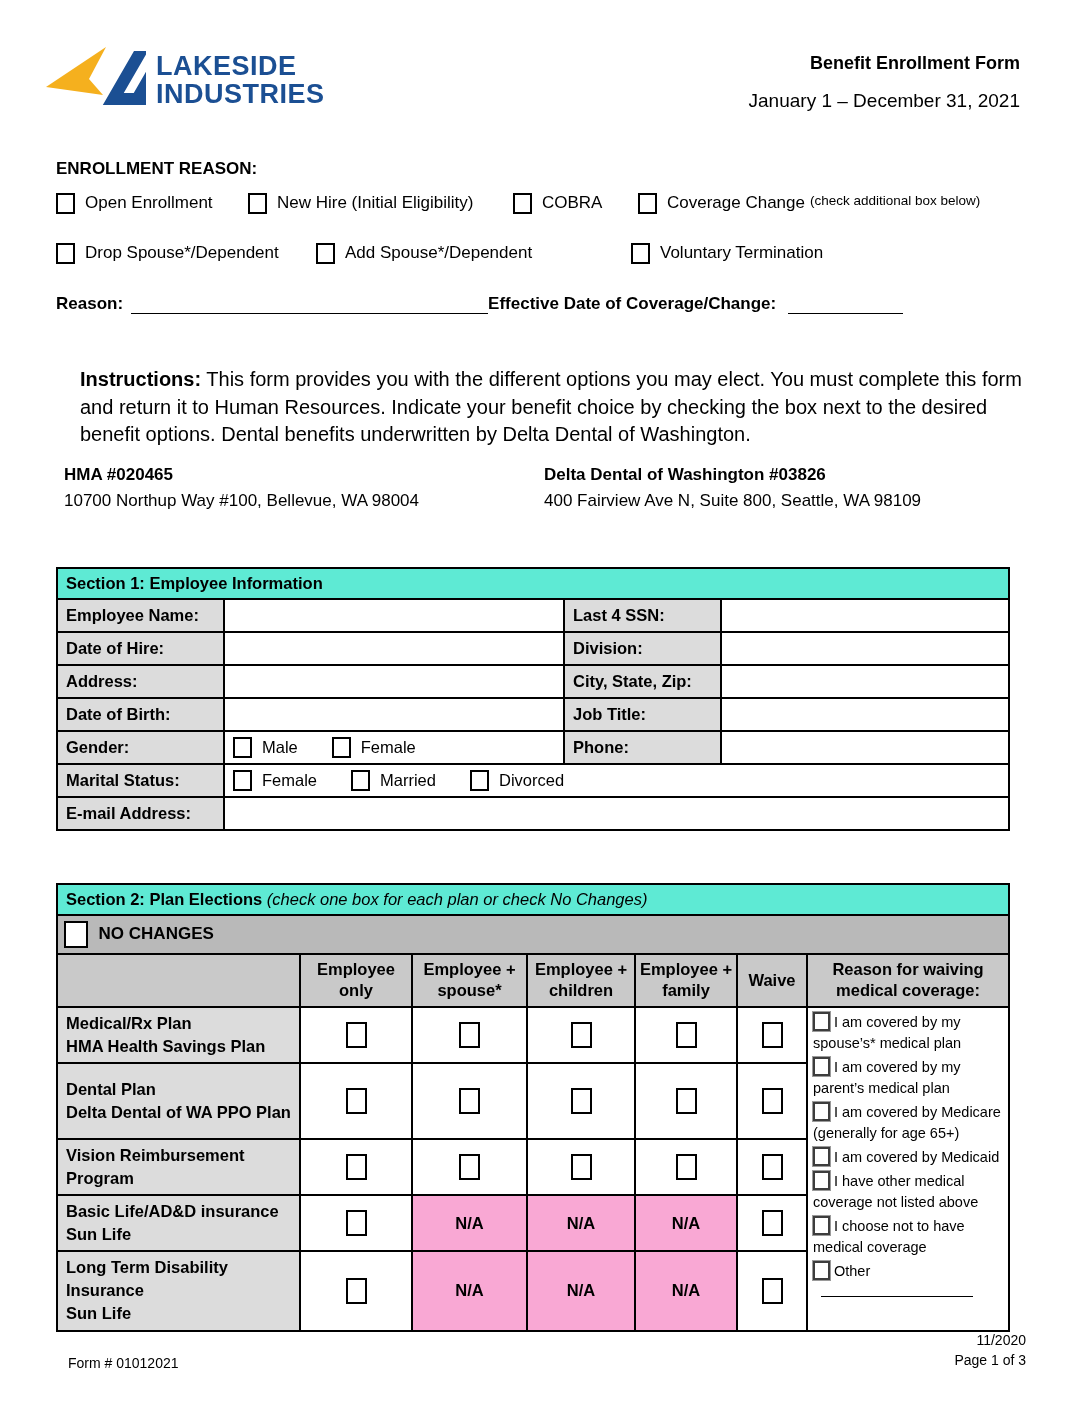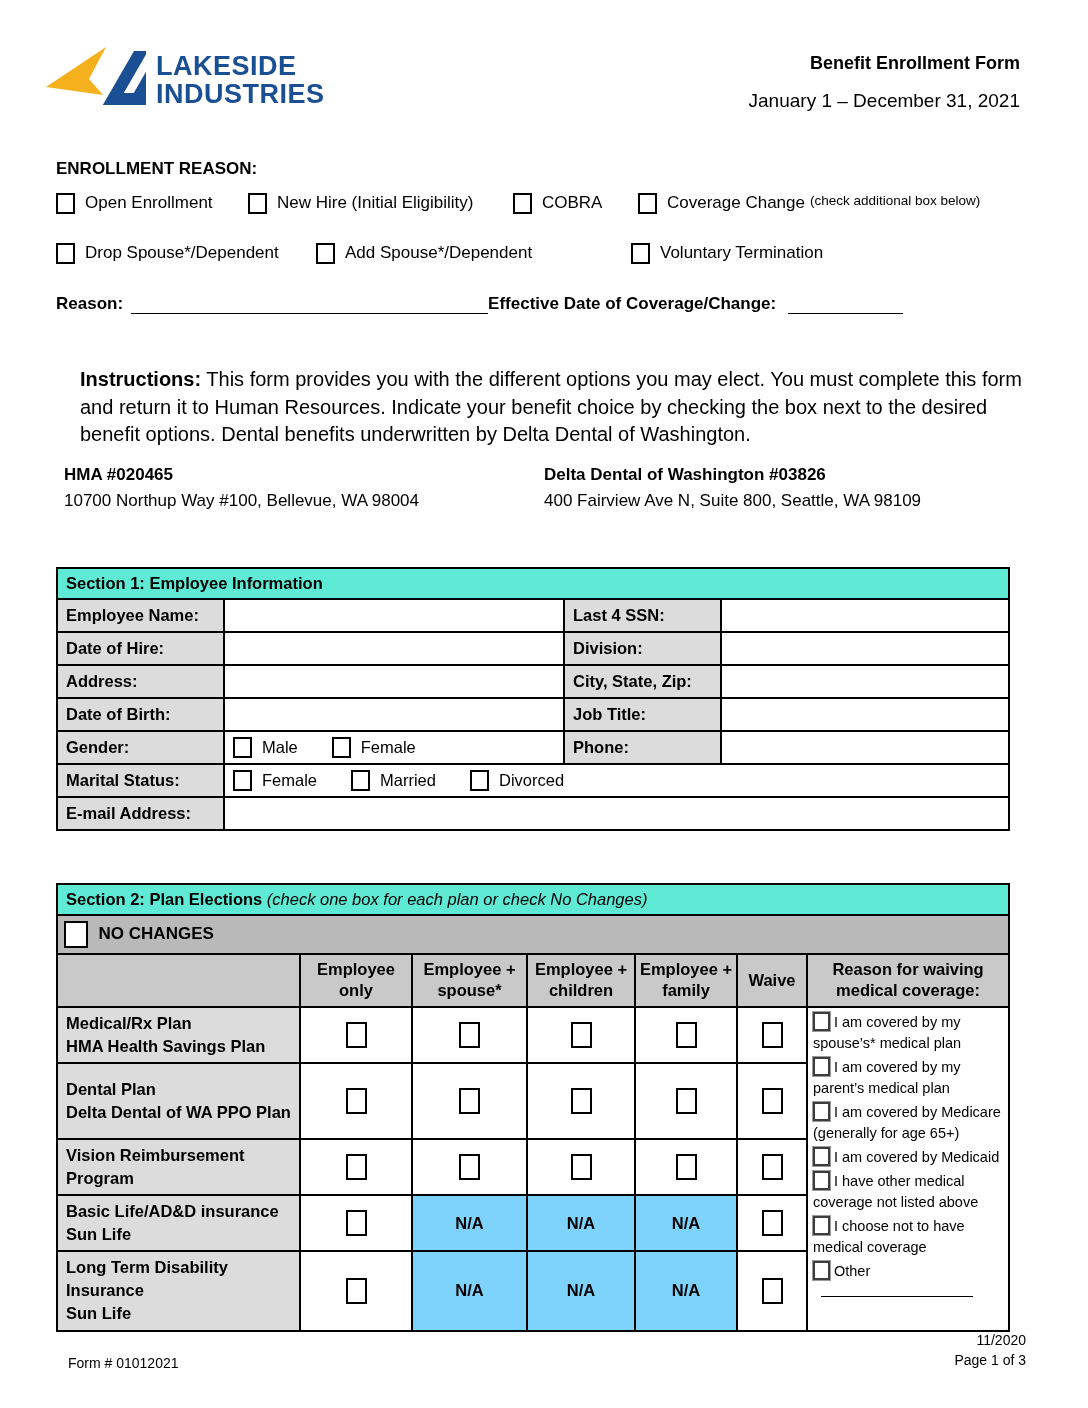--- a/index.html
+++ b/index.html
@@ -59,21 +59,21 @@
   .inline-opts .opt { display:flex; align-items:center; gap:10px; margin-right:24px; }
 
   .sec2 { margin-top:52px; }
   .sec2 .sec-bar .it { font-weight:normal; font-style:italic; }
   .nc-row { background:#b9b9b9; padding:5px 6px; }
   .nc-row .nc-lbl { font-weight:bold; font-size:17px; margin-left:6px; vertical-align:middle; }
   .colhead { background:#c9c9c9; font-weight:bold; text-align:center; padding:4px 2px; line-height:1.3; }
   .planname { line-height:1.4; padding:4px 8px; }
   .planname .nm { font-weight:bold; }
   .ckcell { text-align:center; background:#fff; }
-  .na { text-align:center; font-weight:bold; background:#7dd3fc; }
+  .na { text-align:center; font-weight:bold; background:#f9a8d4; }
   .reasons-cell { vertical-align:top; padding:4px 5px; background:#fff; }
   .reason-item { font-size:14.5px; line-height:1.45; margin-bottom:3px; }
   .other-line { display:inline-block; border-bottom:1.5px solid #000; width:152px; height:14px; margin-left:8px; }
 
   
   .footer { position:absolute; left:68px; right:62px; top:1330px; display:flex; justify-content:space-between; align-items:flex-end; font-size:14px; }
   .footer-right { text-align:right; line-height:1.45; }
 </style>
 </head>
 <body>

